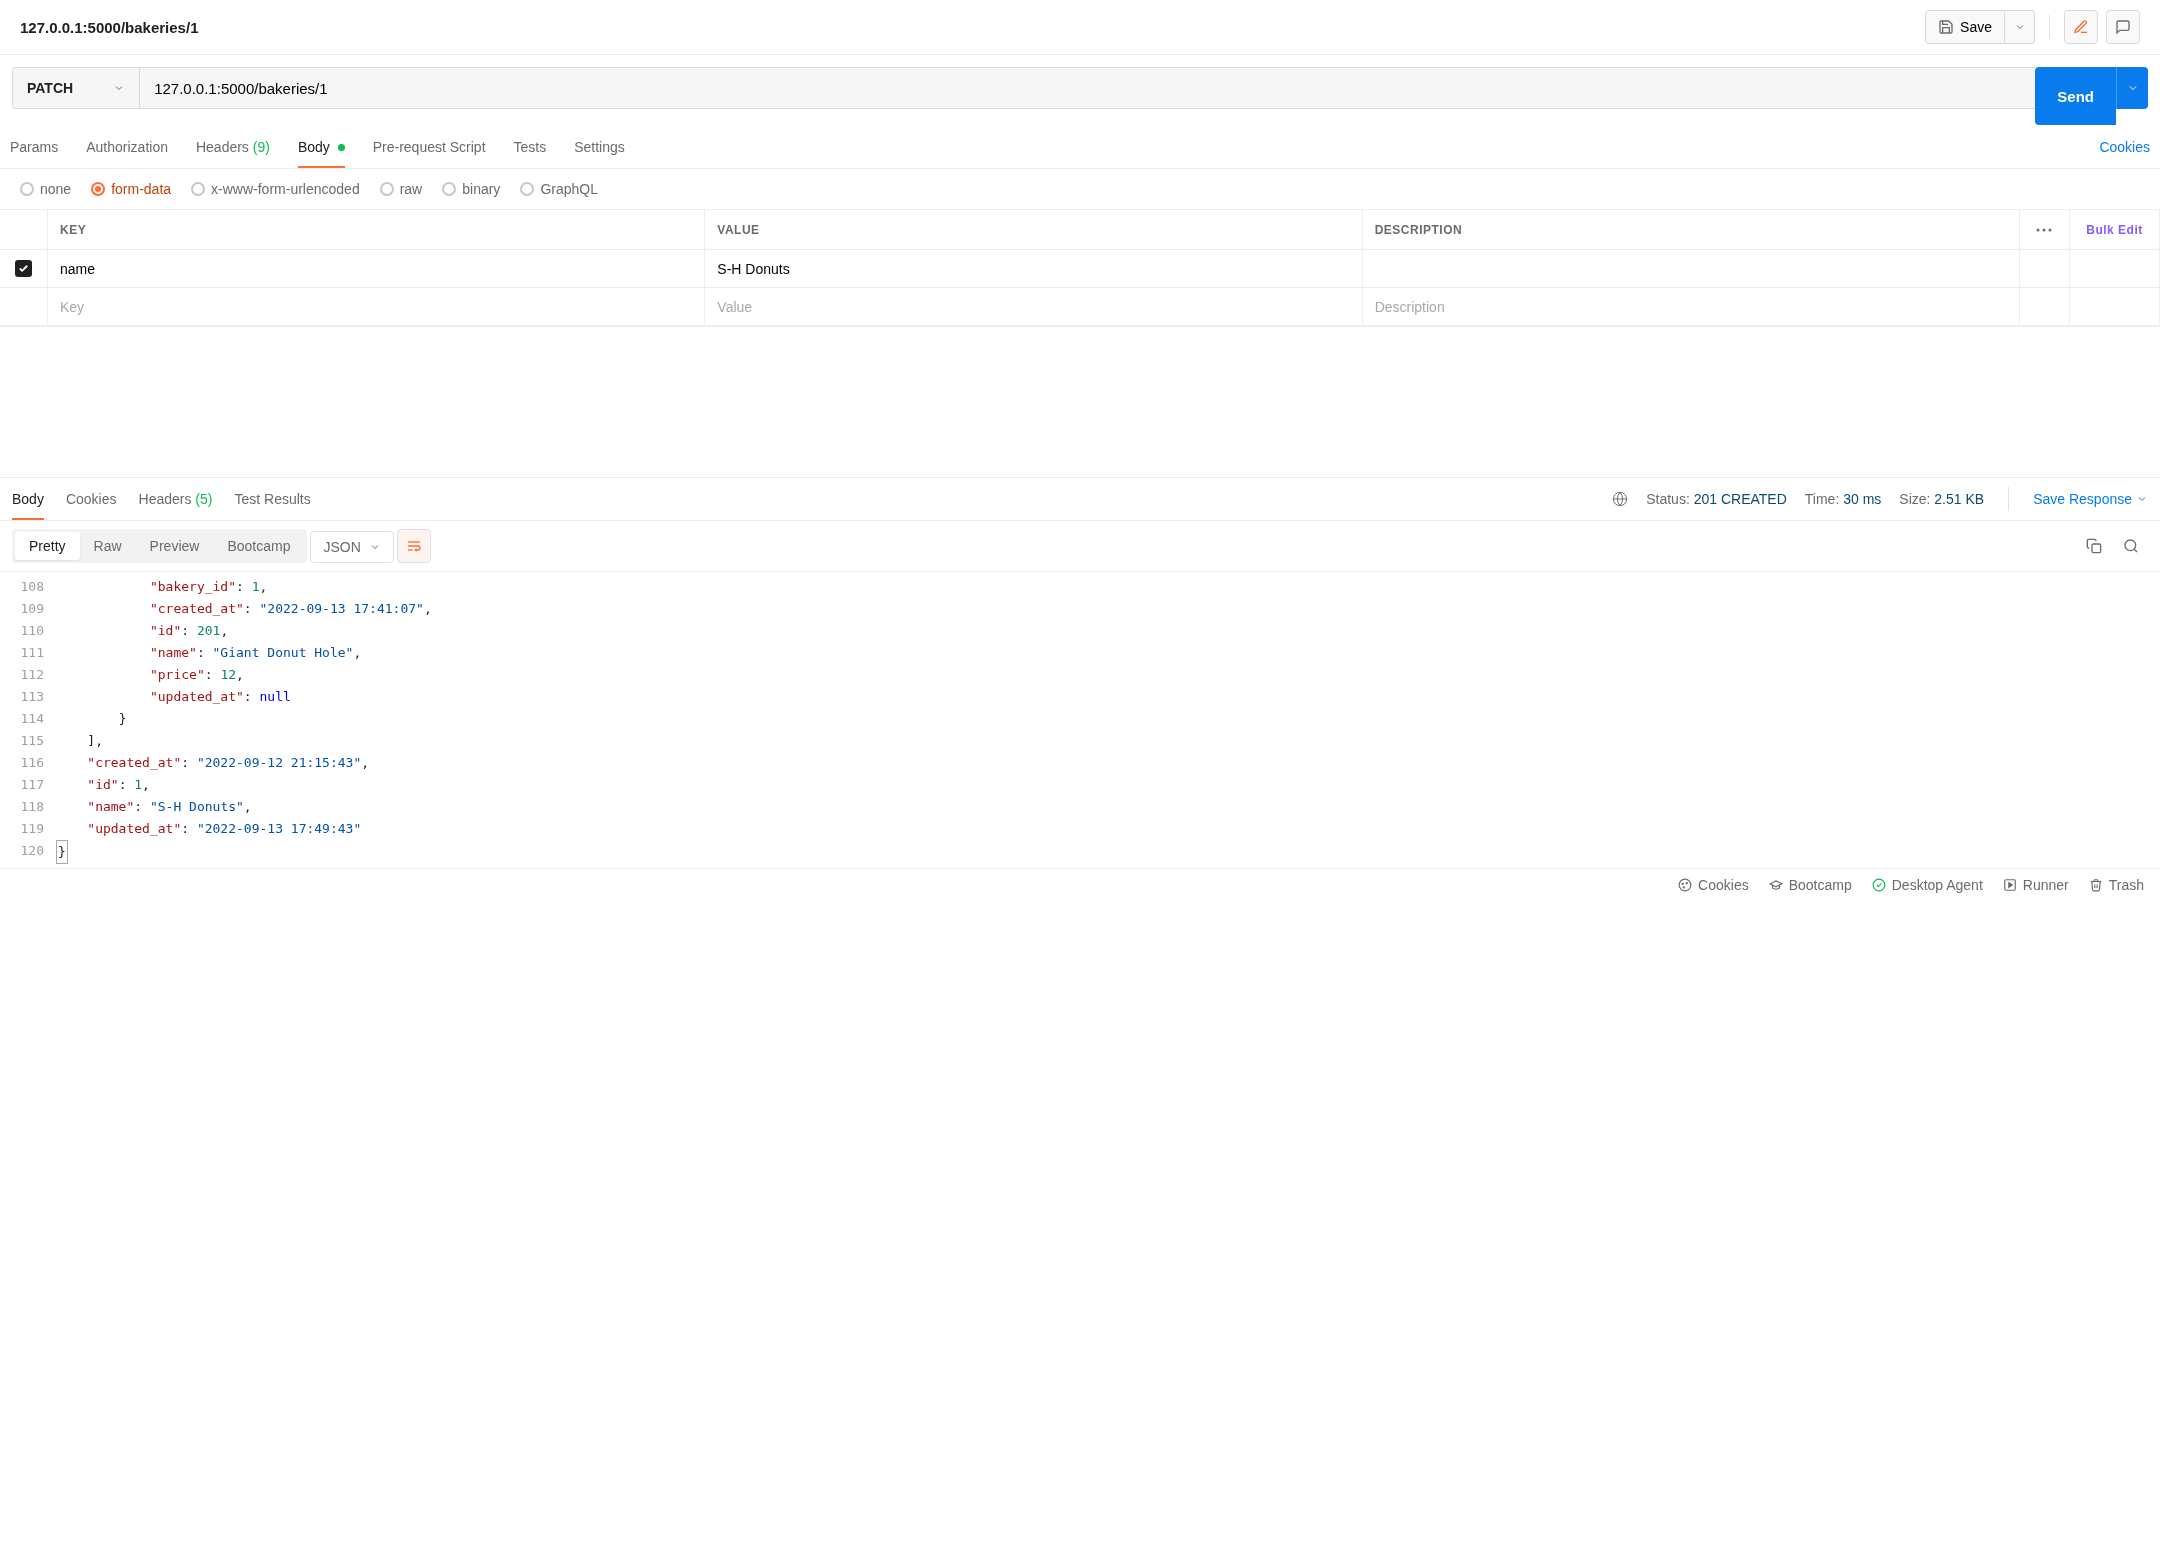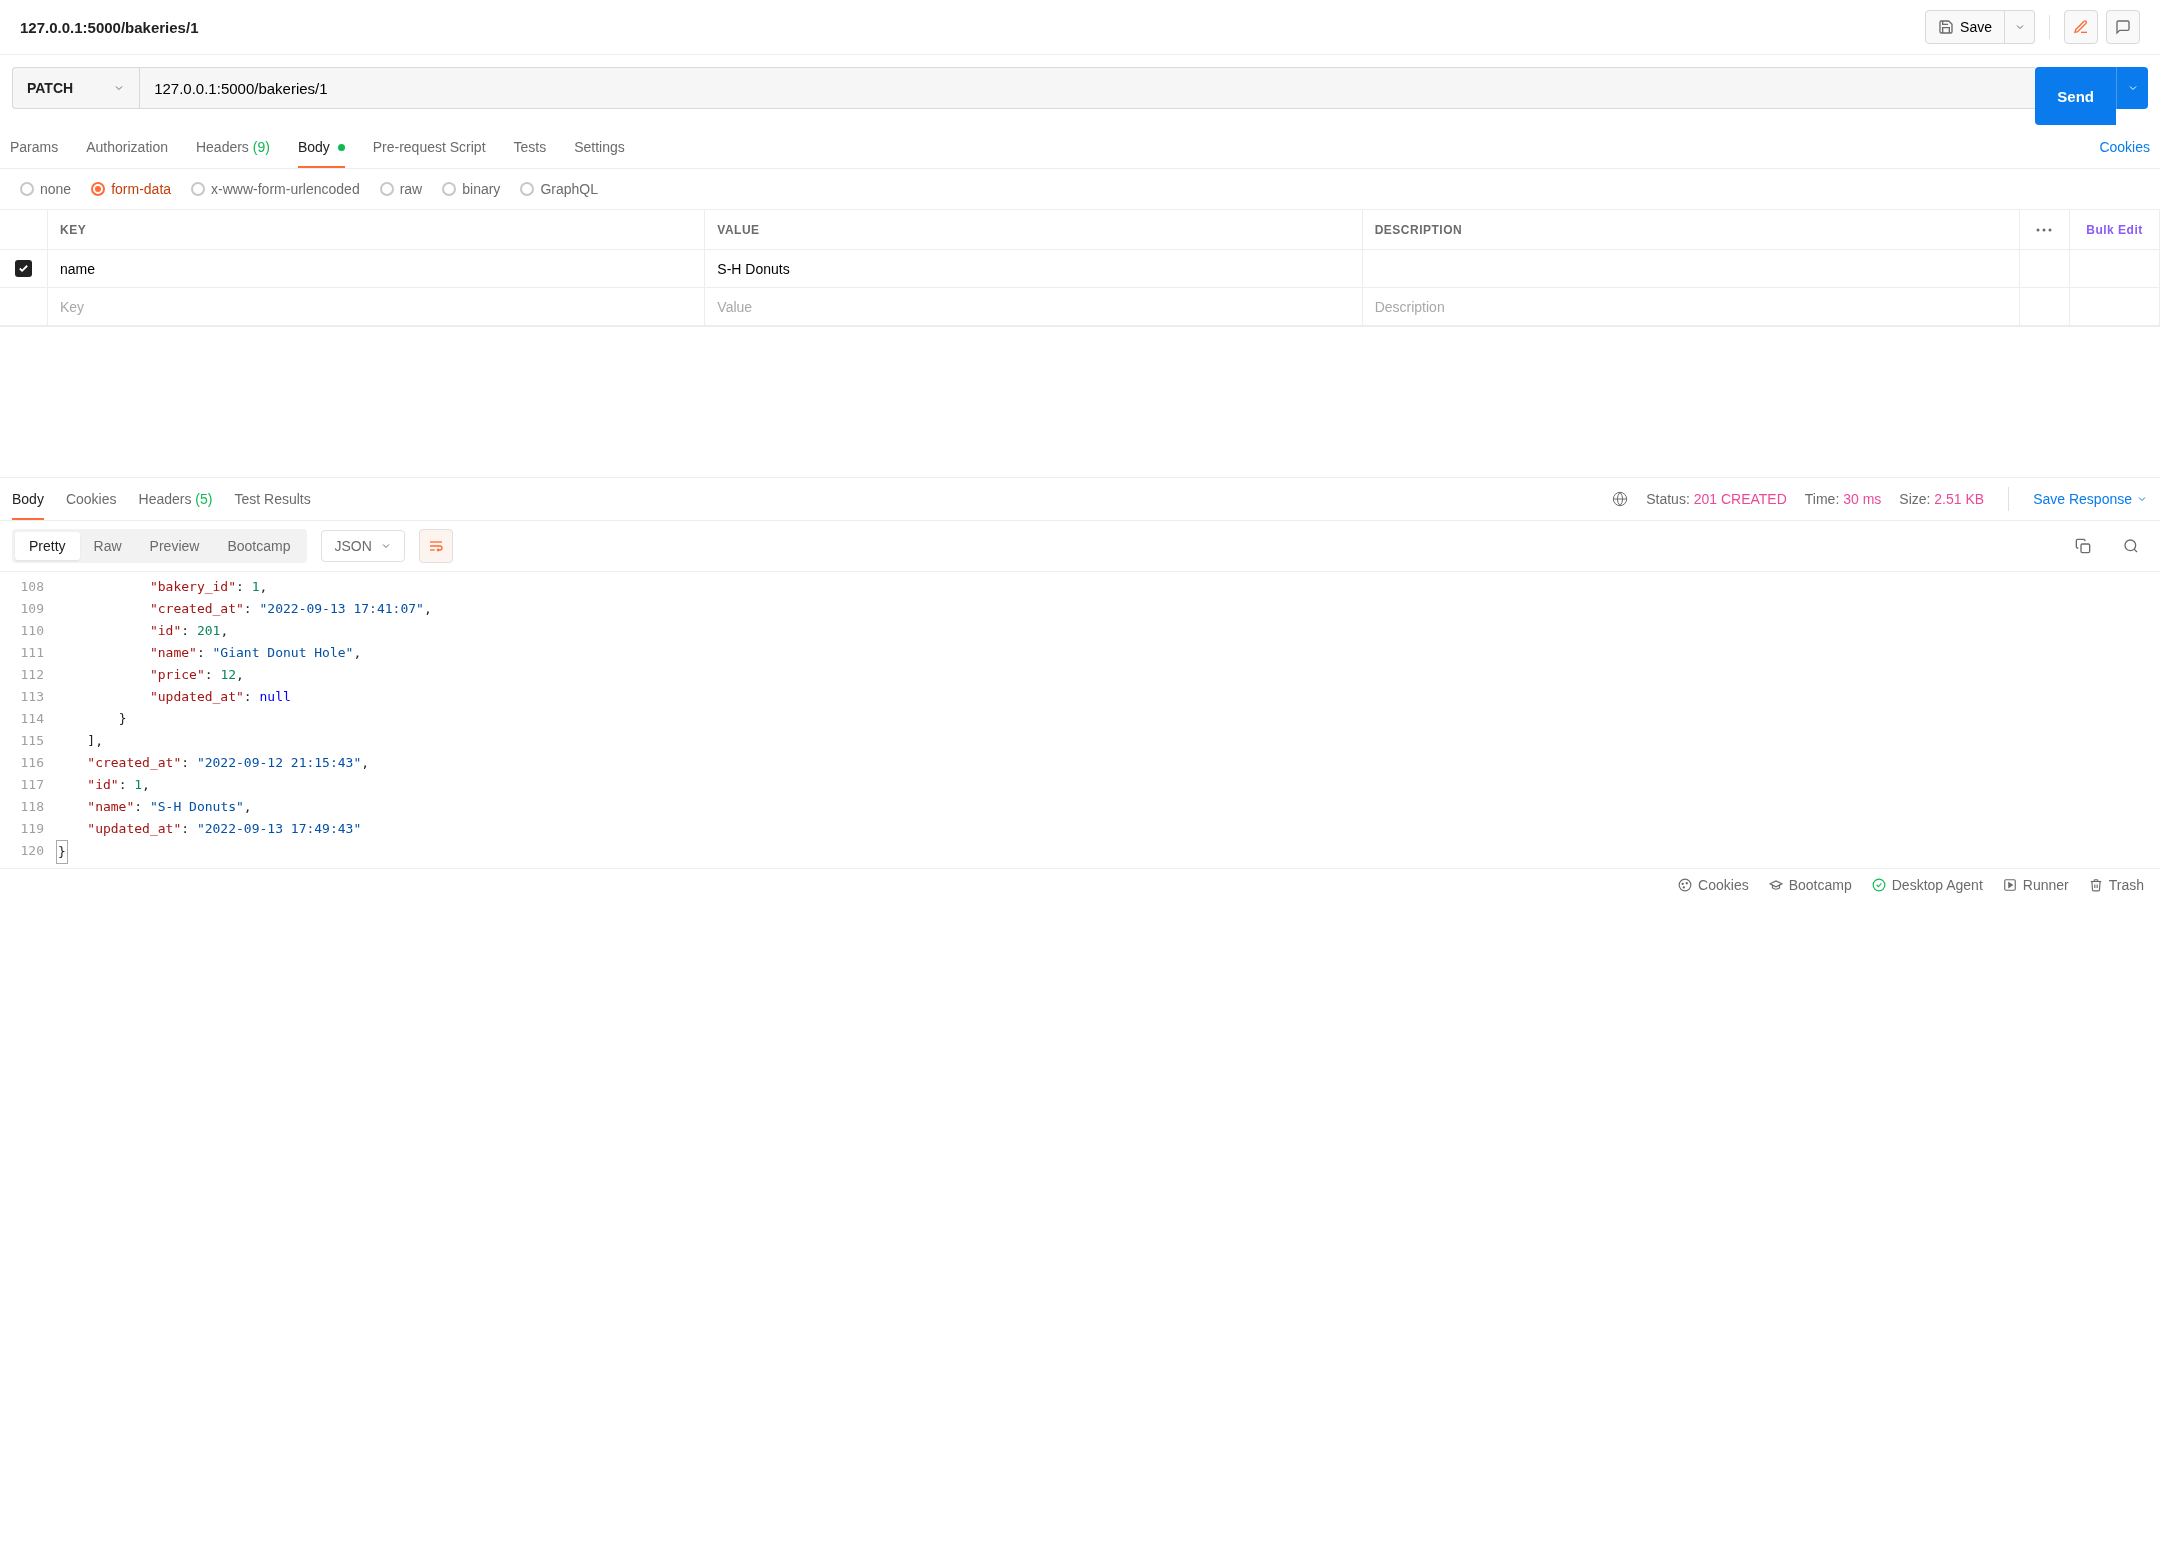--- a/index.html
+++ b/index.html
@@ -46,24 +46,24 @@
 .kv-row input::placeholder { color: #a8a8a8; }
 .chk { width: 17px; height: 17px; border-radius: 3px; background: #212121; display: inline-flex; align-items: center; justify-content: center; color: #fff; }
 .bulk { font-weight: 600; cursor: pointer; color: #8b5cf6; justify-content: center; }
 .more-icon { cursor: pointer; color: #6b6b6b; justify-content: center; }
 
 .resp-tabs { display: flex; align-items: center; padding: 0 12px; border-top: 1px solid #ededed; border-bottom: 1px solid #ededed; height: 44px; gap: 22px; margin-top: 150px; }
 .rtab { color: #6b6b6b; cursor: pointer; padding: 12px 0; position: relative; }
 .rtab.active { color: #212121; }
 .rtab.active::after { content: ""; position: absolute; left: 0; right: 0; bottom: -1px; height: 2px; background: #ff6c37; }
 .resp-meta { margin-left: auto; display: flex; align-items: center; gap: 18px; color: #6b6b6b; }
-.resp-meta .v { color: #ec4899; }
+.resp-meta .v { color: #0c4a6e; }
 .save-resp { color: #097bed; cursor: pointer; display: inline-flex; align-items: center; gap: 4px; }
 
-.view-row { display: flex; align-items: center; padding: 8px 12px; gap: 14px; border-bottom: 1px solid #ededed; }
+.view-row { display: flex; align-items: flex-end; padding: 8px 12px; gap: 3px; border-bottom: 1px solid #ededed; }
 .vtab-group { display: inline-flex; background: #f2f2f2; border-radius: 4px; padding: 3px; }
 .vtab { padding: 6px 14px; color: #6b6b6b; cursor: pointer; border-radius: 3px; }
 .vtab.active { background: #fff; color: #212121; box-shadow: 0 1px 2px rgba(0,0,0,0.08); }
 .fmt-sel { display: inline-flex; align-items: center; gap: 8px; padding: 7px 12px; border: 1px solid #e0e0e0; border-radius: 4px; cursor: pointer; color: #6b6b6b; }
 .wrap-btn { width: 34px; height: 34px; border: 1px solid #e0e0e0; border-radius: 4px; display: inline-flex; align-items: center; justify-content: center; cursor: pointer; color: #ff6c37; background: #fdf3ef;}
 .view-row .spacer { flex: 1; }
 
 .code-area { font-family: "SF Mono", Menlo, Consolas, monospace; font-size: 13px; line-height: 22px; padding: 4px 0; }
 .code-line { display: flex; }
 .ln { width: 56px; text-align: right; padding-right: 12px; color: #a0a0a0; user-select: none; }

